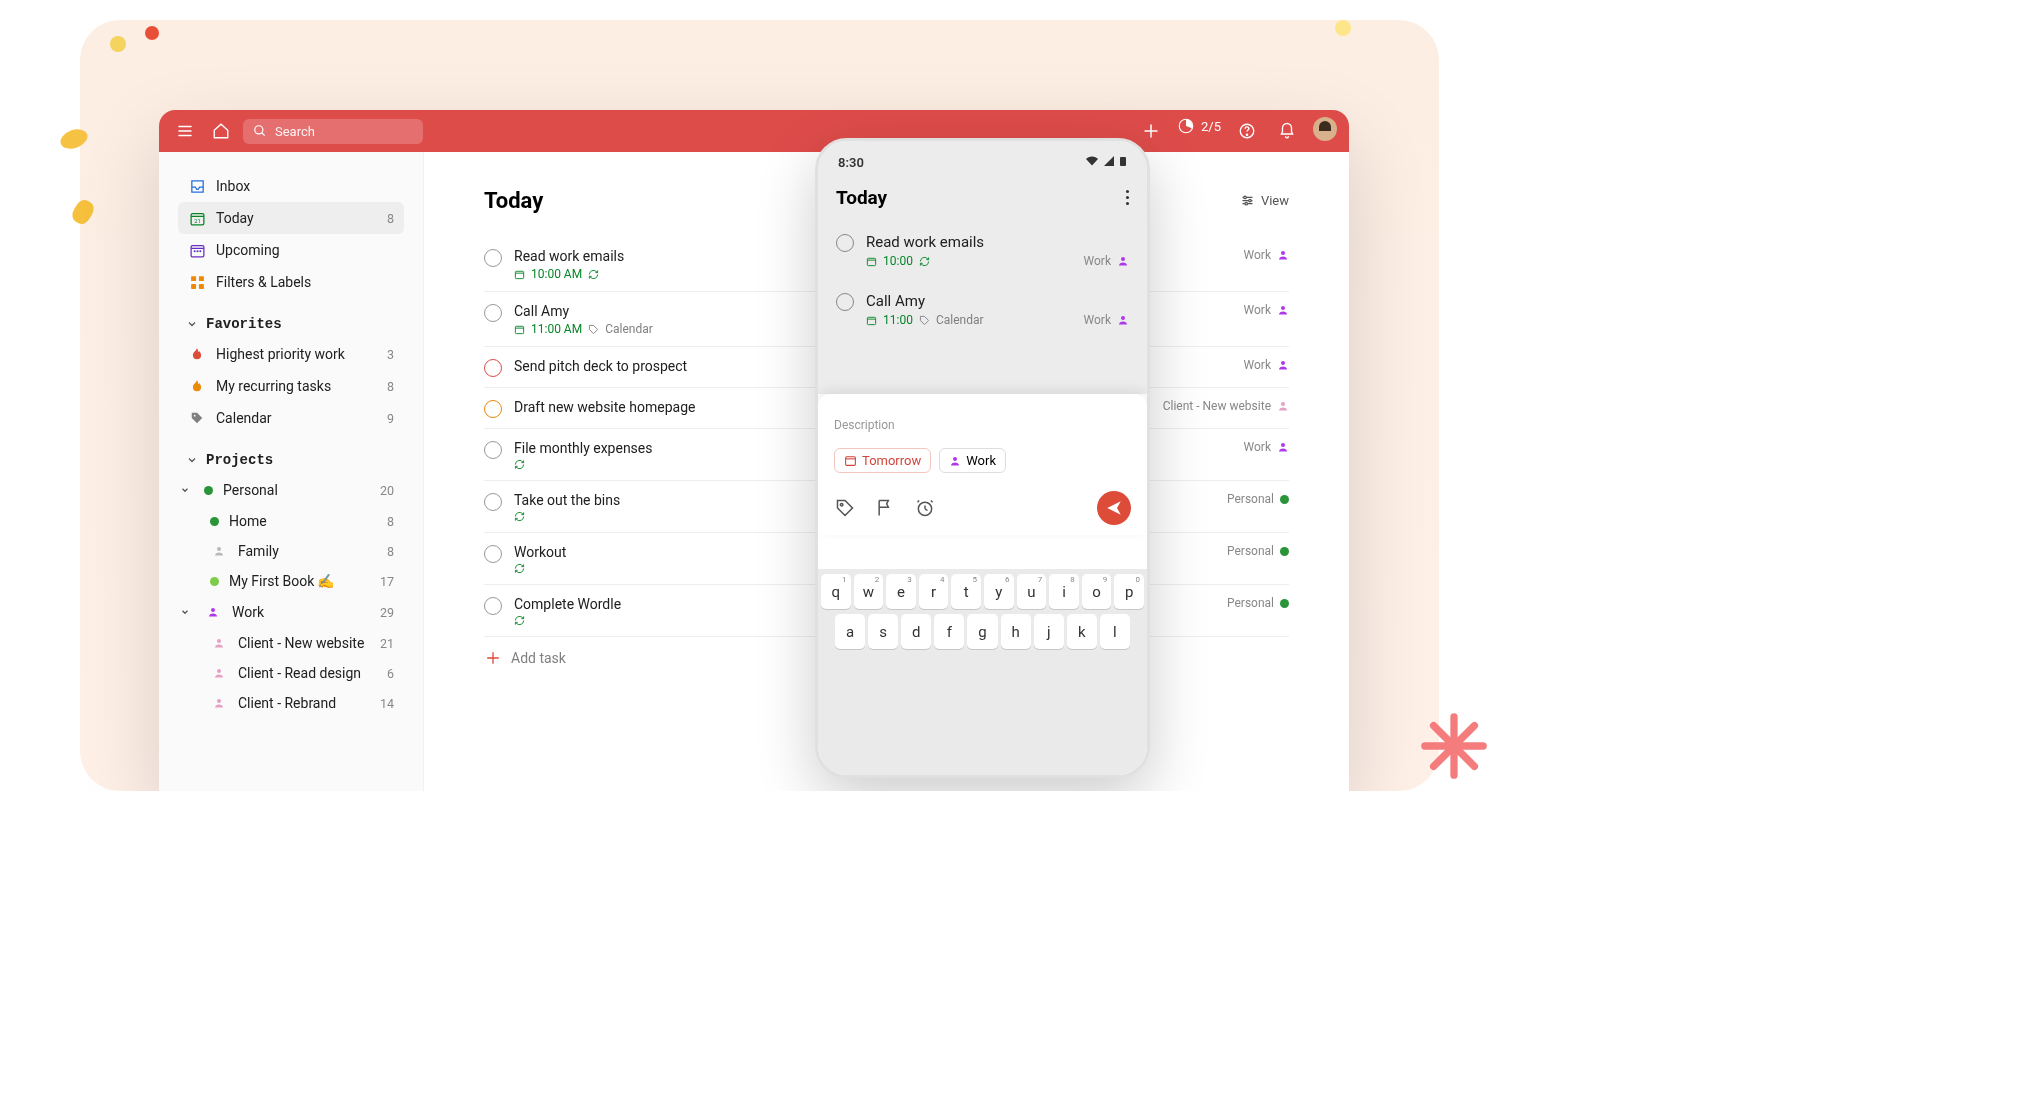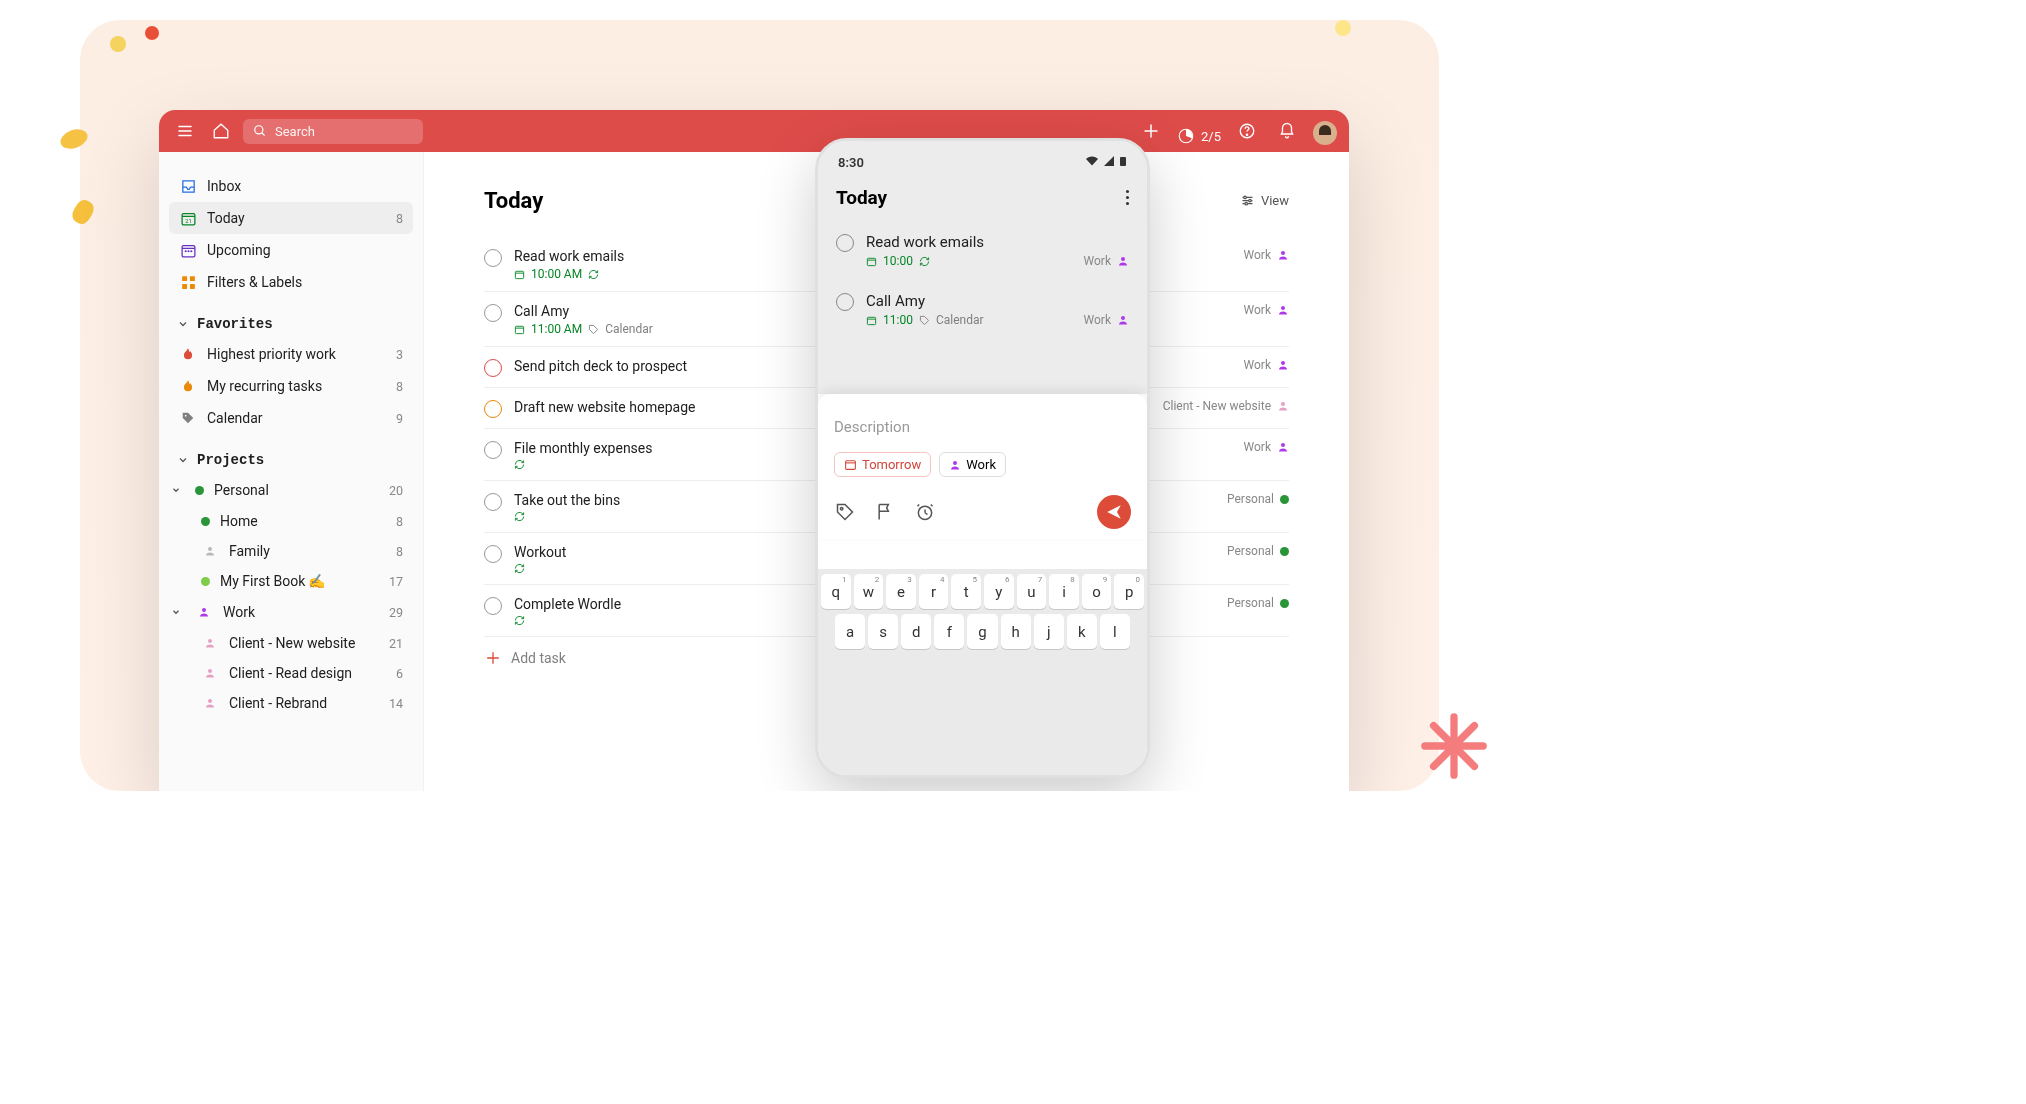--- a/index.html
+++ b/index.html
@@ -50,21 +50,21 @@
     display: flex; align-items: center; gap: 8px;
     background: rgba(255,255,255,0.2);
     border-radius: 6px;
     padding: 5px 10px;
     width: 180px;
     color: rgba(255,255,255,0.9);
     font-size: 13px;
   }
   .top-right {
     margin-left: auto;
-    display: flex; align-items: flex-end; gap: 12px;
+    display: flex; align-items: flex-start; gap: 12px;
     color: #fff;
   }
   .progress-badge {
     display: flex; align-items: center; gap: 6px;
     font-size: 13px;
   }
   .avatar {
     width: 24px; height: 24px; border-radius: 50%;
     background: #d9b08c;
     overflow: hidden;
@@ -79,21 +79,21 @@
     border-radius: 6px 6px 0 0;
   }
   .body-area {
     display: flex;
     height: calc(100% - 42px);
   }
   .sidebar {
     width: 265px;
     background: #fafafa;
     border-right: 1px solid #f0f0f0;
-    padding: 18px 10px;
+    padding: 18px 19px;
     font-size: 14px;
     color: #202020;
   }
   .sb-item {
     display: flex; align-items: center; gap: 10px;
     height: 32px;
     padding: 0 10px;
     border-radius: 6px;
     cursor: pointer;
   }
@@ -221,21 +221,21 @@
     background: #fff;
     border-radius: 12px 12px 0 0;
     padding: 14px 16px 10px;
     box-shadow: 0 -4px 12px rgba(0,0,0,0.08);
   }
   .composer-line1 {
     font-size: 15px; color: #202020;
   }
   .hl { background: #ffe4e1; padding: 1px 3px; border-radius: 3px; }
   .hl.work { background: #ffe4e1; }
-  .desc { font-size: 15px; color: #999; margin-top: 10px; }
+  .desc { font-size: 12px; color: #999; margin-top: 10px; }
   .chips { display: flex; gap: 8px; margin-top: 16px; }
   .chip {
     display: flex; align-items: center; gap: 5px;
     border: 1px solid #ddd;
     border-radius: 6px;
     padding: 4px 9px;
     font-size: 13px;
     cursor: pointer;
   }
   .chip.orange { color: #d1453b; border-color: #f3c6bf; }

